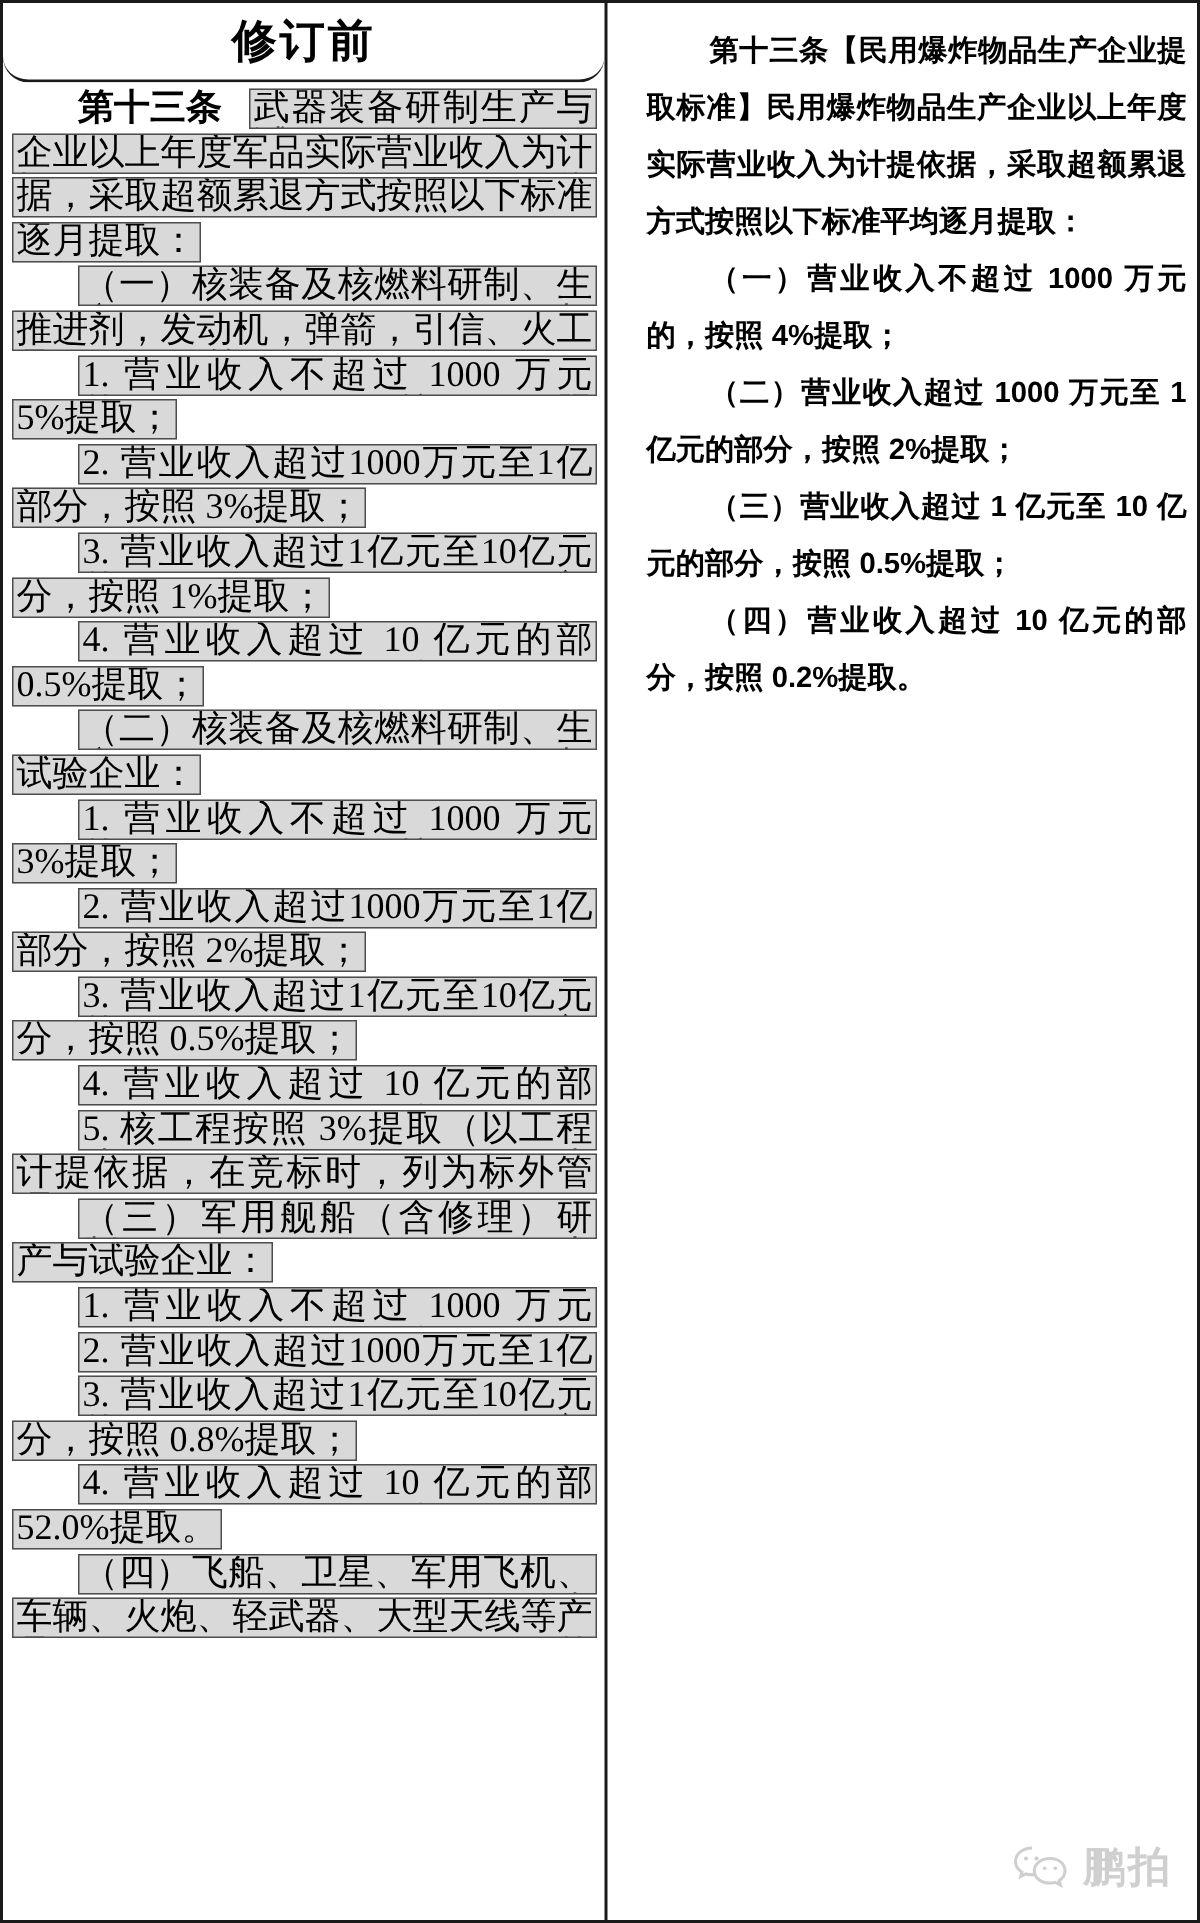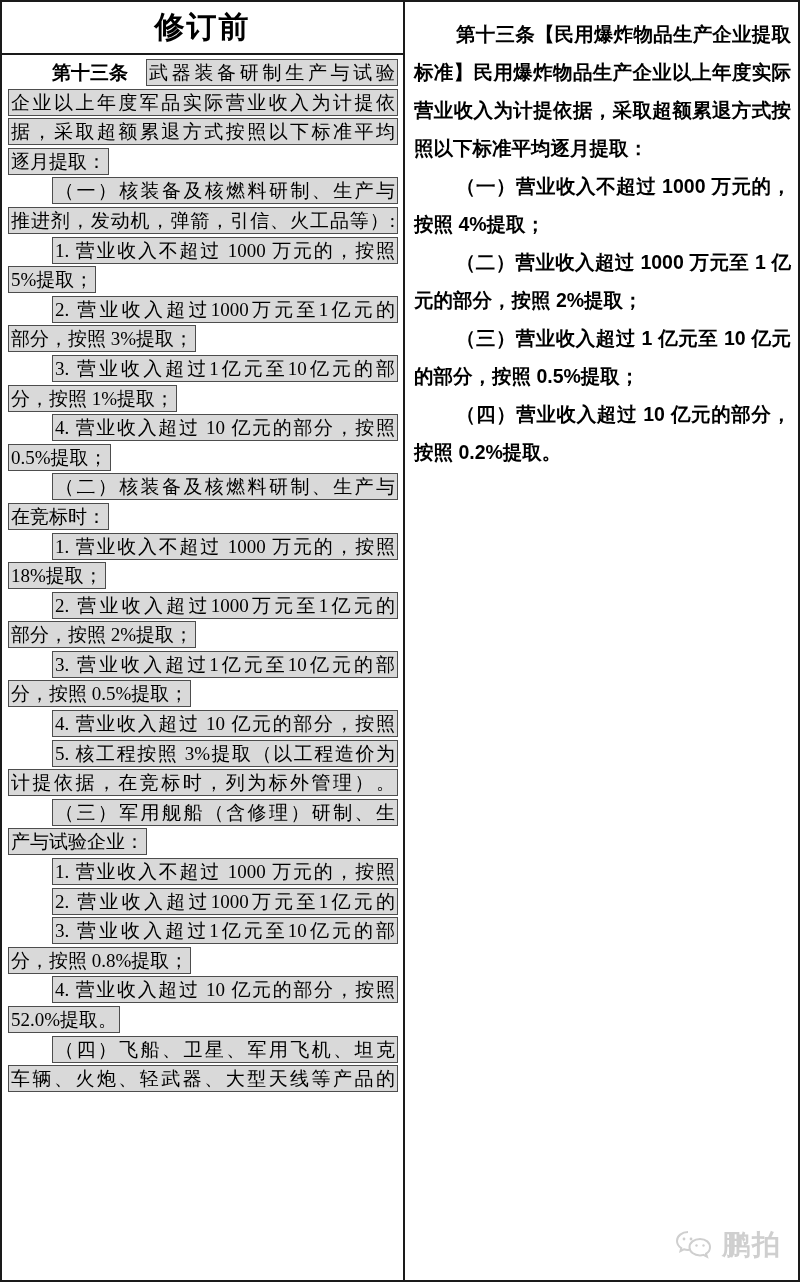--- a/index.html
+++ b/index.html
@@ -18,26 +18,27 @@
   }
   .col{display:flex;flex-direction:column;}
   .col-left{width:403px;border-right:2px solid var(--table-border);}
   .col-right{flex:1;position:relative;}
   .cell-header{
     height:53px;flex:0 0 53px;
     border-bottom:2px solid var(--table-border);
     display:flex;align-items:center;justify-content:center;
     font-weight:bold;font-size:30px;letter-spacing:2px;
     font-family:"Liberation Serif","DejaVu Serif",serif;
+    border-radius:17px;
   }
   
   .body-left{padding:4px 5px 0 6px;}
   .line{
     display:flex;align-items:flex-start;height:29.6px;
-    font-size:19px;line-height:25px;
+    font-size:24px;line-height:25px;
   }
   .line.indent{padding-left:44px;}
   .plain{
     font-weight:bold;margin-right:18px;white-space:nowrap;
     padding-top:1px;
   }
   .hl{
     background:var(--hl-bg);
     border:1px solid var(--hl-border);
     height:27px;padding:0 2px;margin-top:0;
@@ -45,21 +46,21 @@
   }
   .hl.fill{
     flex:1 1 auto;white-space:normal;
     text-align:justify;text-align-last:justify;
     text-justify:inter-character;
   }
   
   .body-right{
     padding:13px 7px 0 9px;
     font-family:"Liberation Sans","DejaVu Sans",sans-serif;
-    font-weight:bold;font-size:19.5px;
+    font-weight:bold;font-size:19.5px;margin-left:17px;
   }
   .after-para{
     line-height:38px;text-indent:42px;
     text-align:justify;text-justify:inter-ideograph;
   }
   
   .watermark{
     position:absolute;right:16px;bottom:16px;
     display:flex;align-items:center;gap:8px;
     color:var(--wm-color);
@@ -148,31 +149,31 @@
     <span class="hl">0.5%提取；</span>
   </div>
 
   <div class="line indent">
 
     <span class="hl fill">（二）核装备及核燃料研制、生产与</span>
   </div>
 
   <div class="line">
 
-    <span class="hl">在竞标时：</span>
+    <span class="hl">试验企业：</span>
   </div>
 
   <div class="line indent">
 
     <span class="hl fill">1. 营业收入不超过 1000 万元的，按照</span>
   </div>
 
   <div class="line">
 
-    <span class="hl">18%提取；</span>
+    <span class="hl">3%提取；</span>
   </div>
 
   <div class="line indent">
 
     <span class="hl fill">2. 营业收入超过1000万元至1亿元的</span>
   </div>
 
   <div class="line">
 
     <span class="hl">部分，按照 2%提取；</span>

